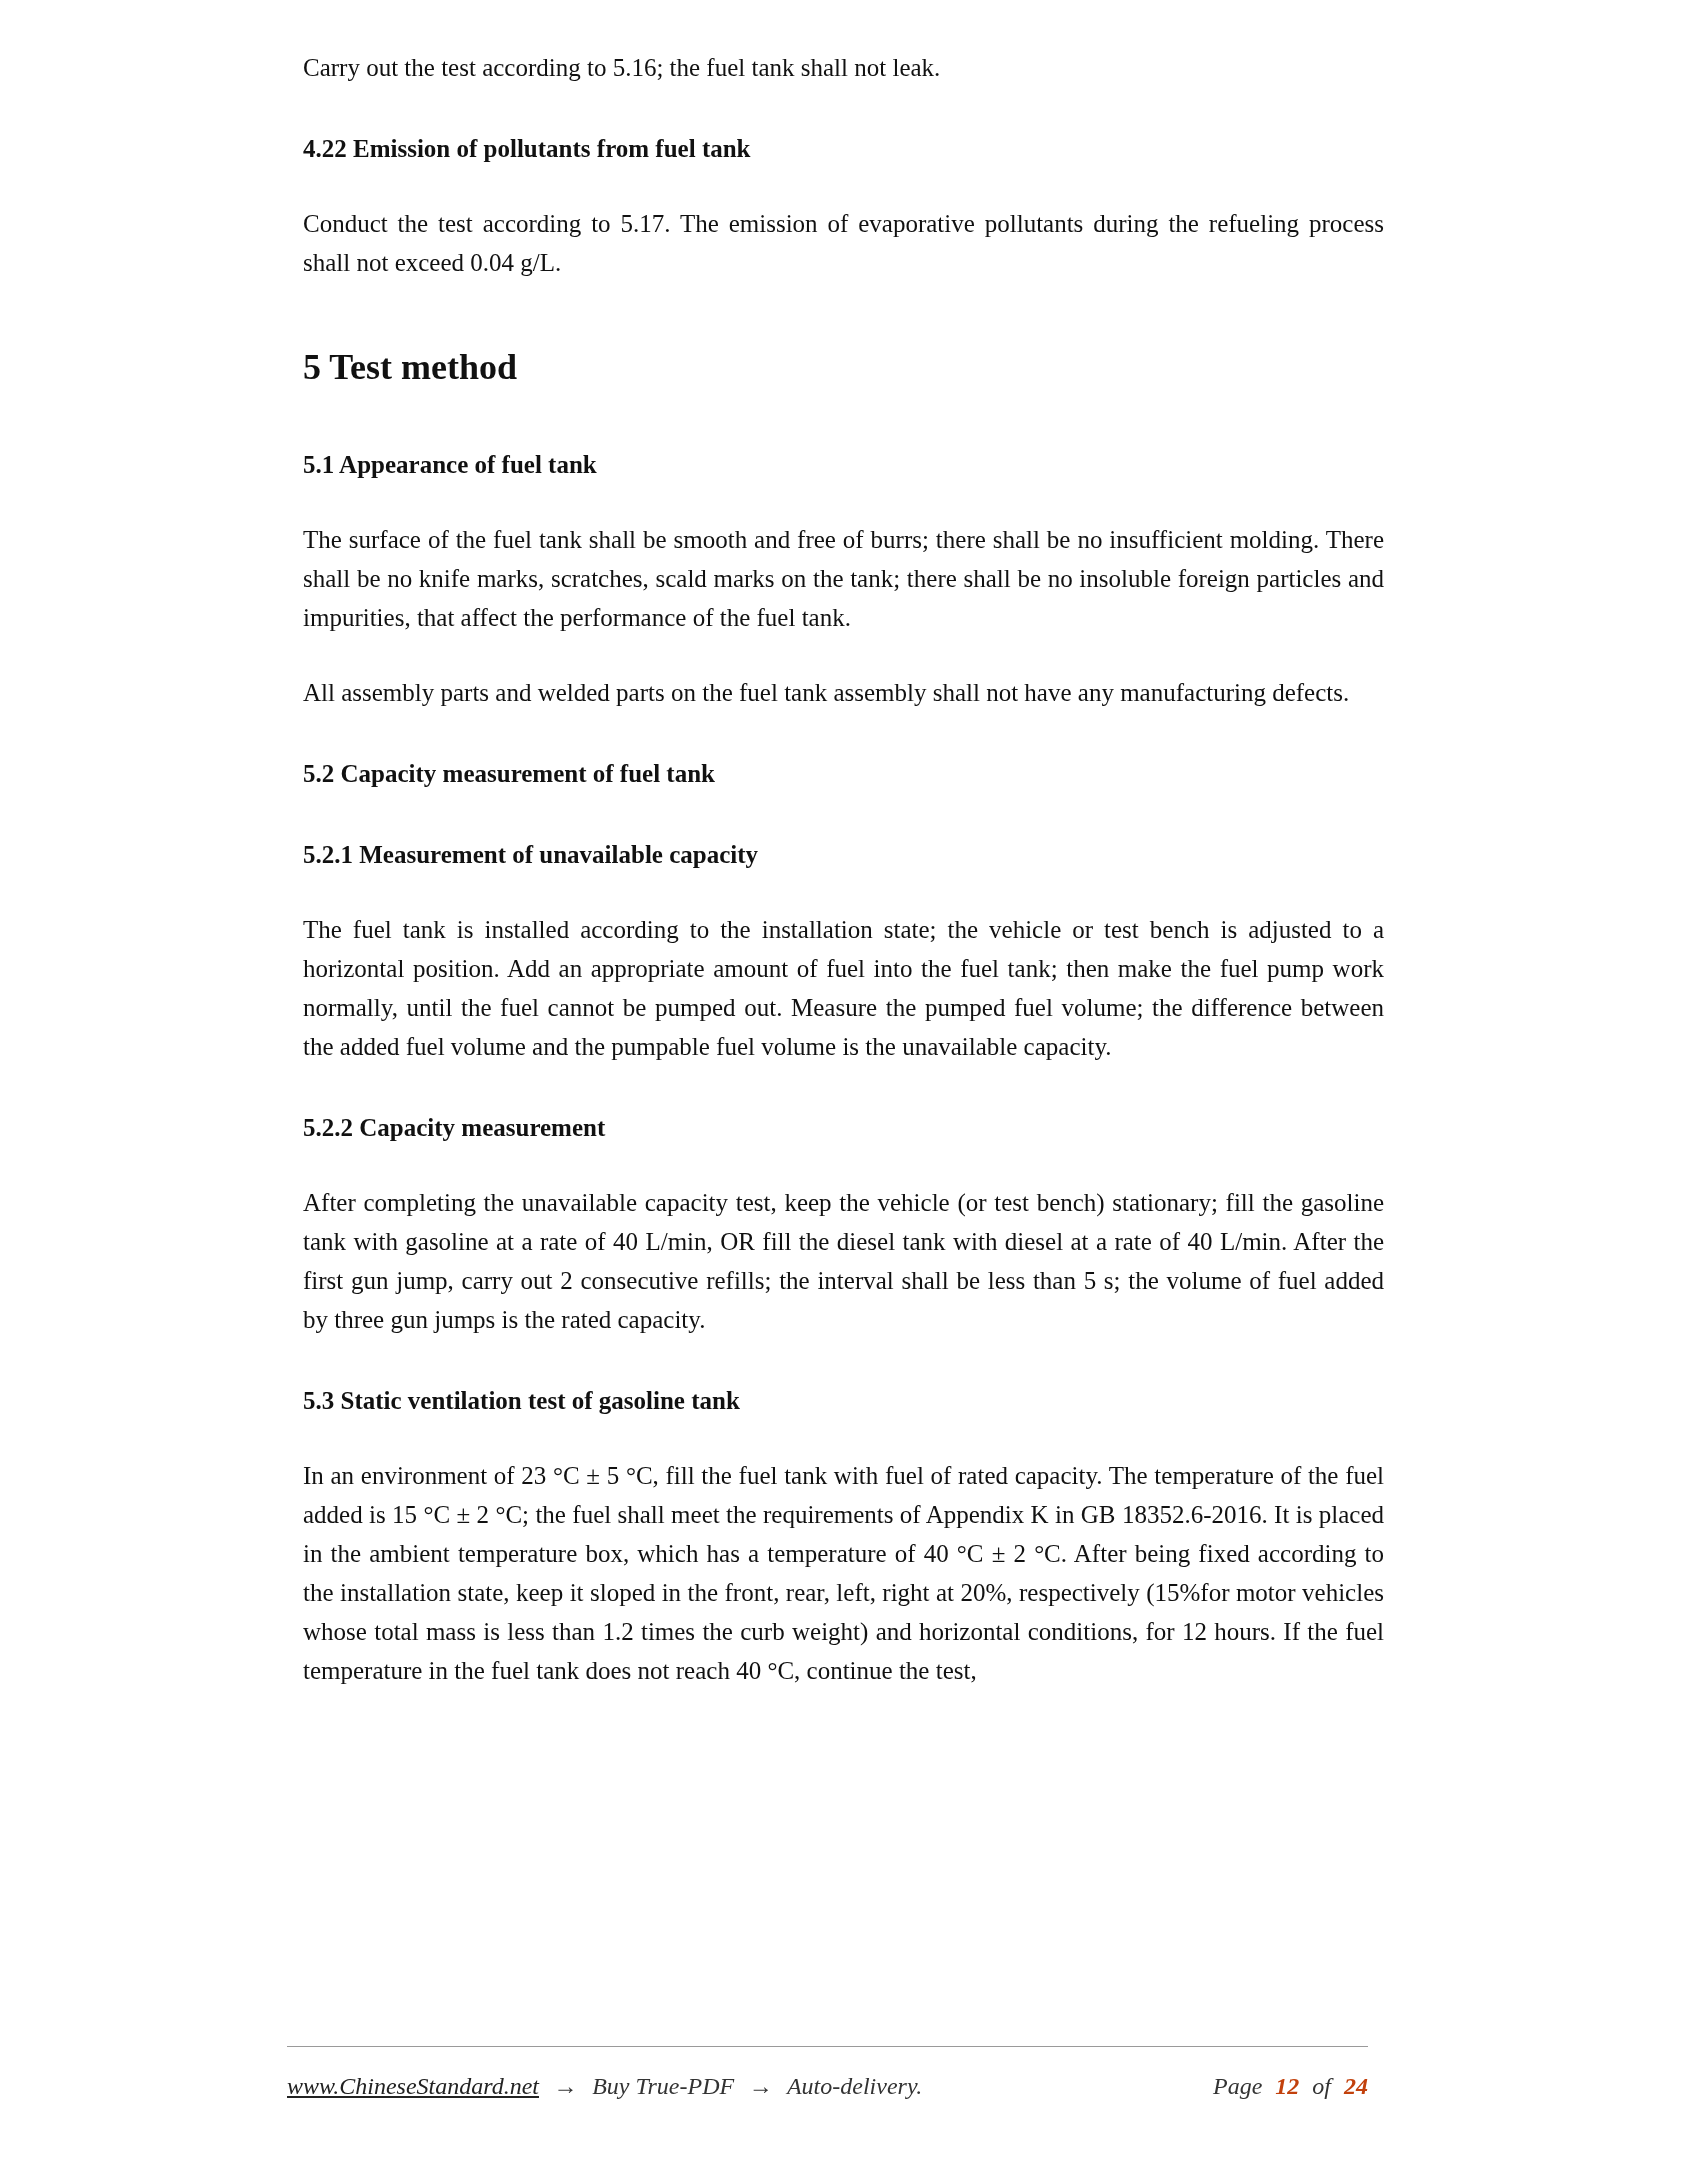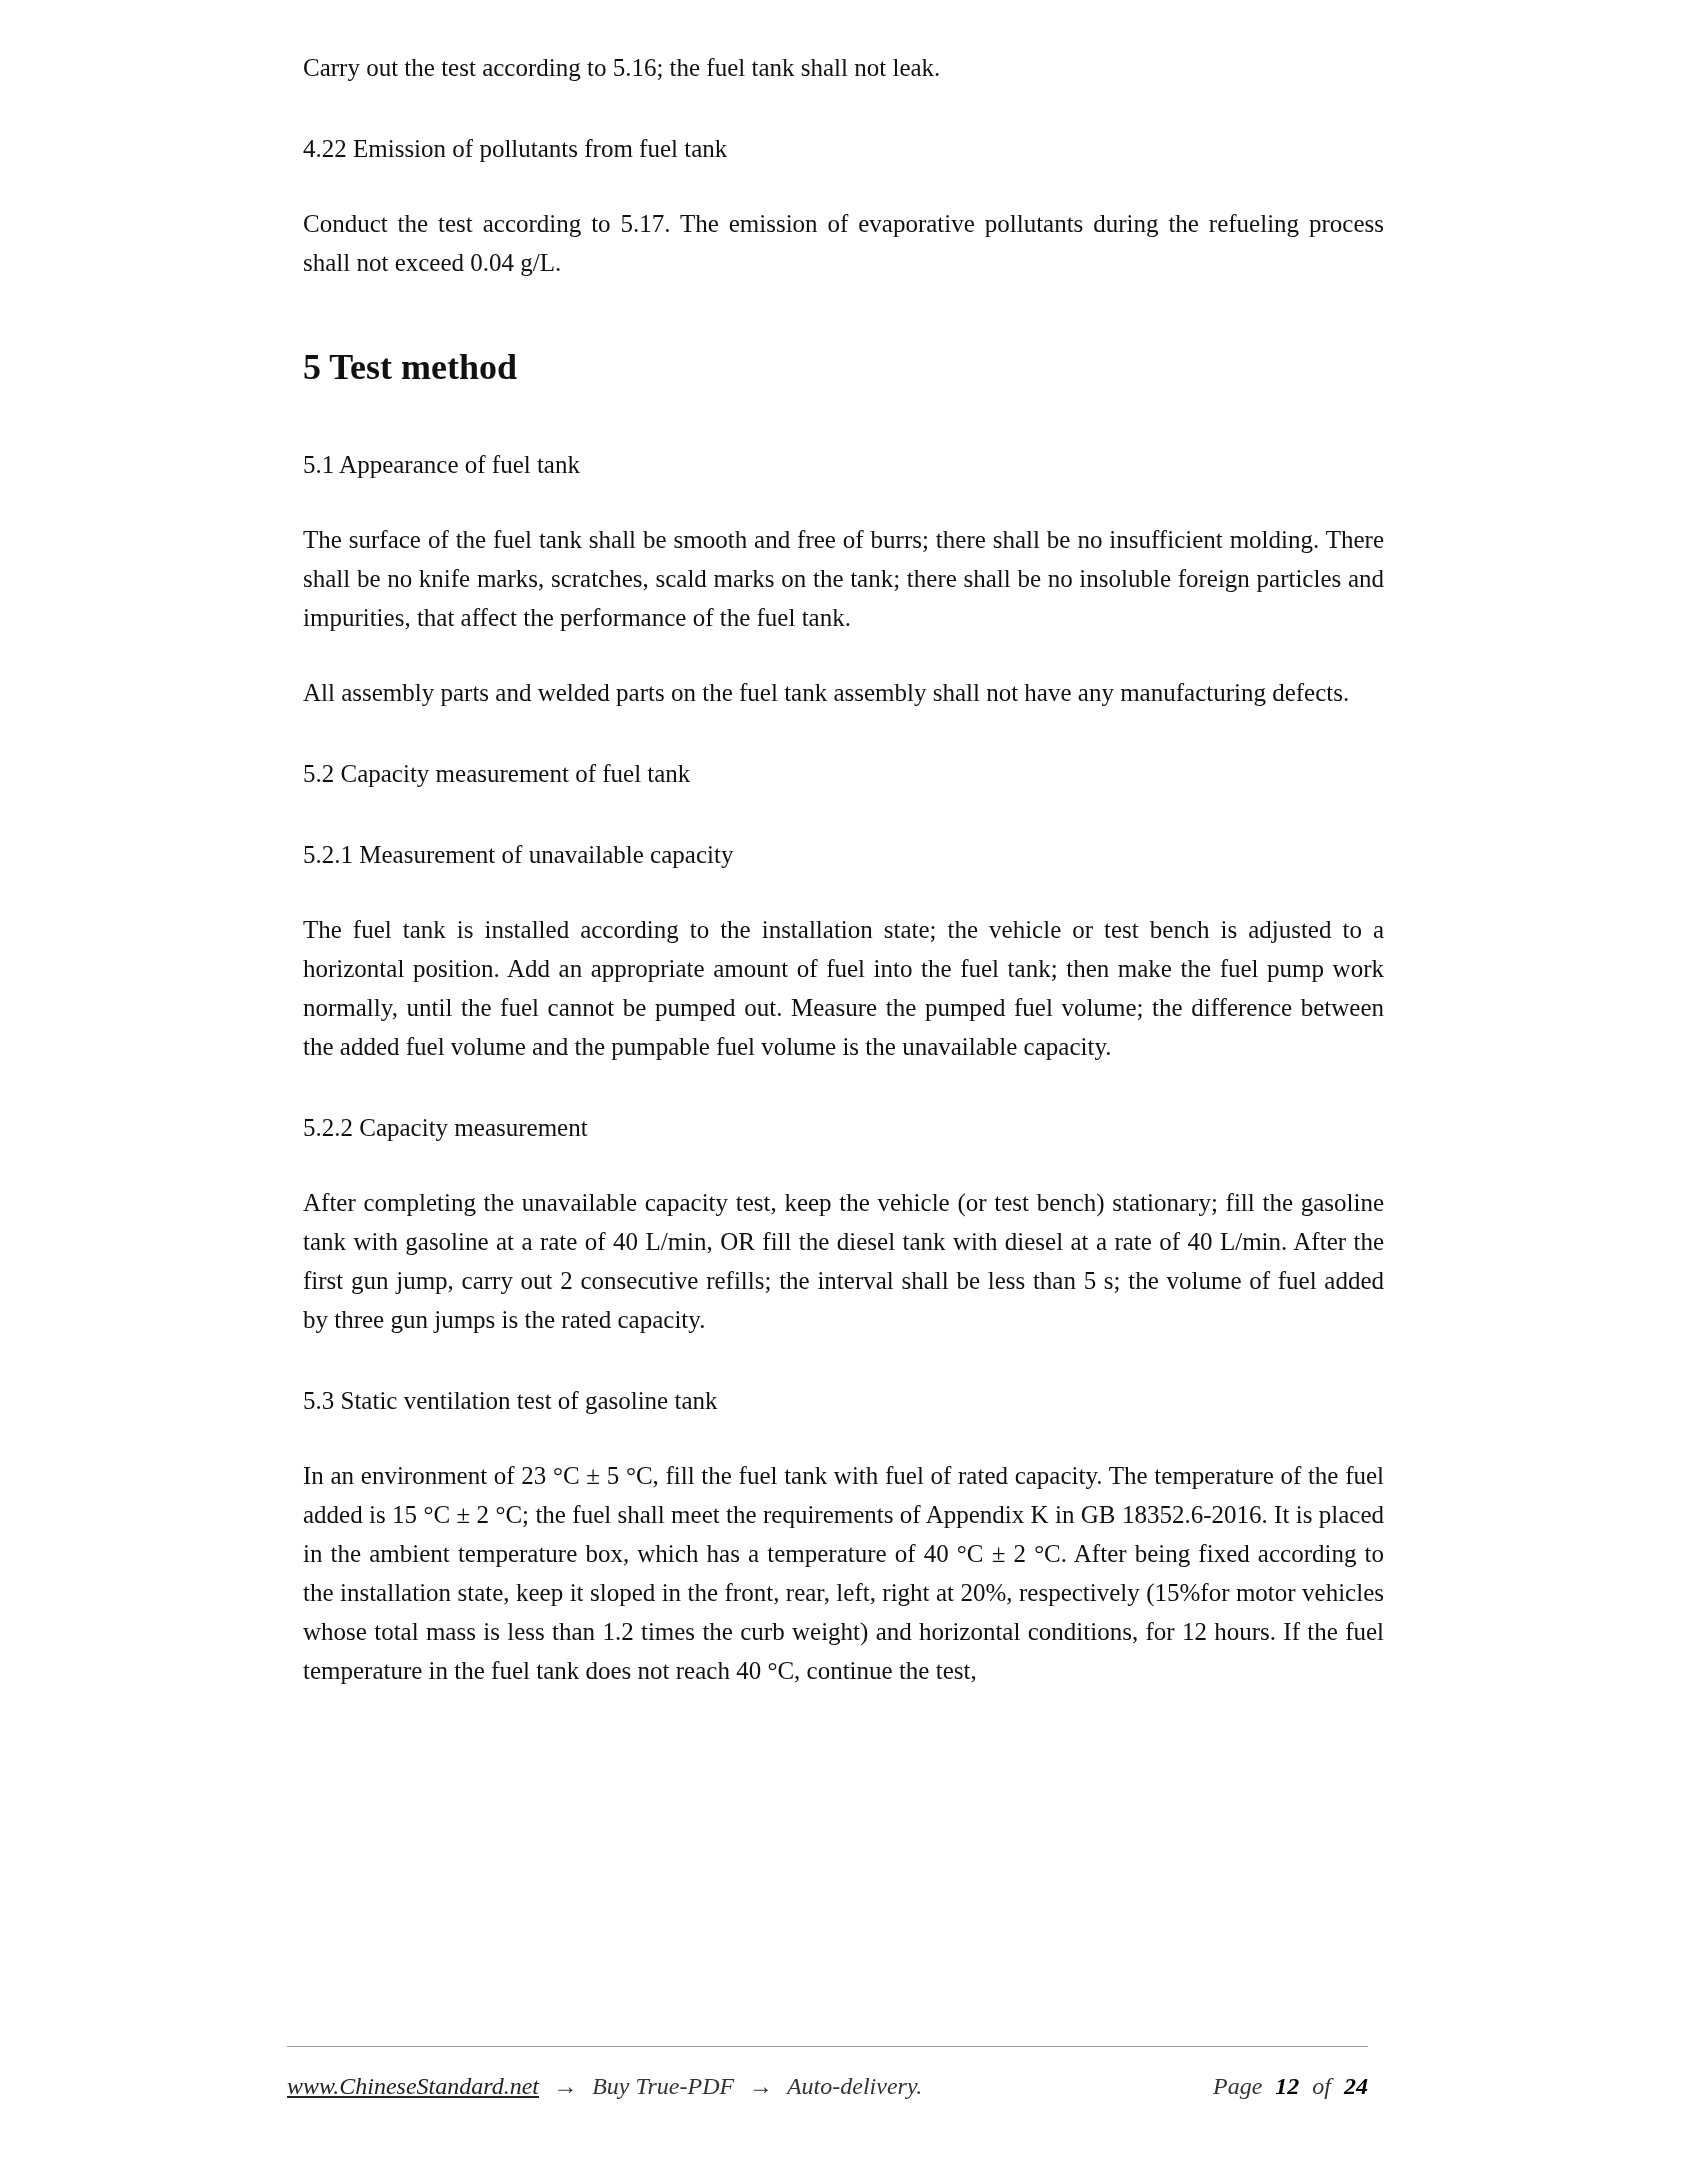--- a/index.html
+++ b/index.html
@@ -40,21 +40,21 @@
   }
   .para {
     font-size: 25px;
     line-height: 39px;
     text-align: justify;
     margin: 0 0 36px 0;
   }
   .h-section {
     font-size: 25px;
     line-height: 39px;
-    font-weight: normal;
+    font-weight: bold;
     margin: 42px 0 36px 0;
   }
   .h-chapter {
     font-size: 36px;
     line-height: 48px;
     font-weight: bold;
     margin: 61px 0 54px 0;
   }
   
   .footer {
@@ -81,21 +81,21 @@
     cursor: pointer;
   }
   .arrow {
     color: #333333;
   }
   .footer-right span,
   .footer-right b {
     margin-left: 7px;
   }
   .footer-right b {
-    color: #000000;
+    color: #c2410c;
     text-align: right;
   }
 </style>
 </head>
 <body>
 
 <div class="page">
 
 
   <div class="content">

